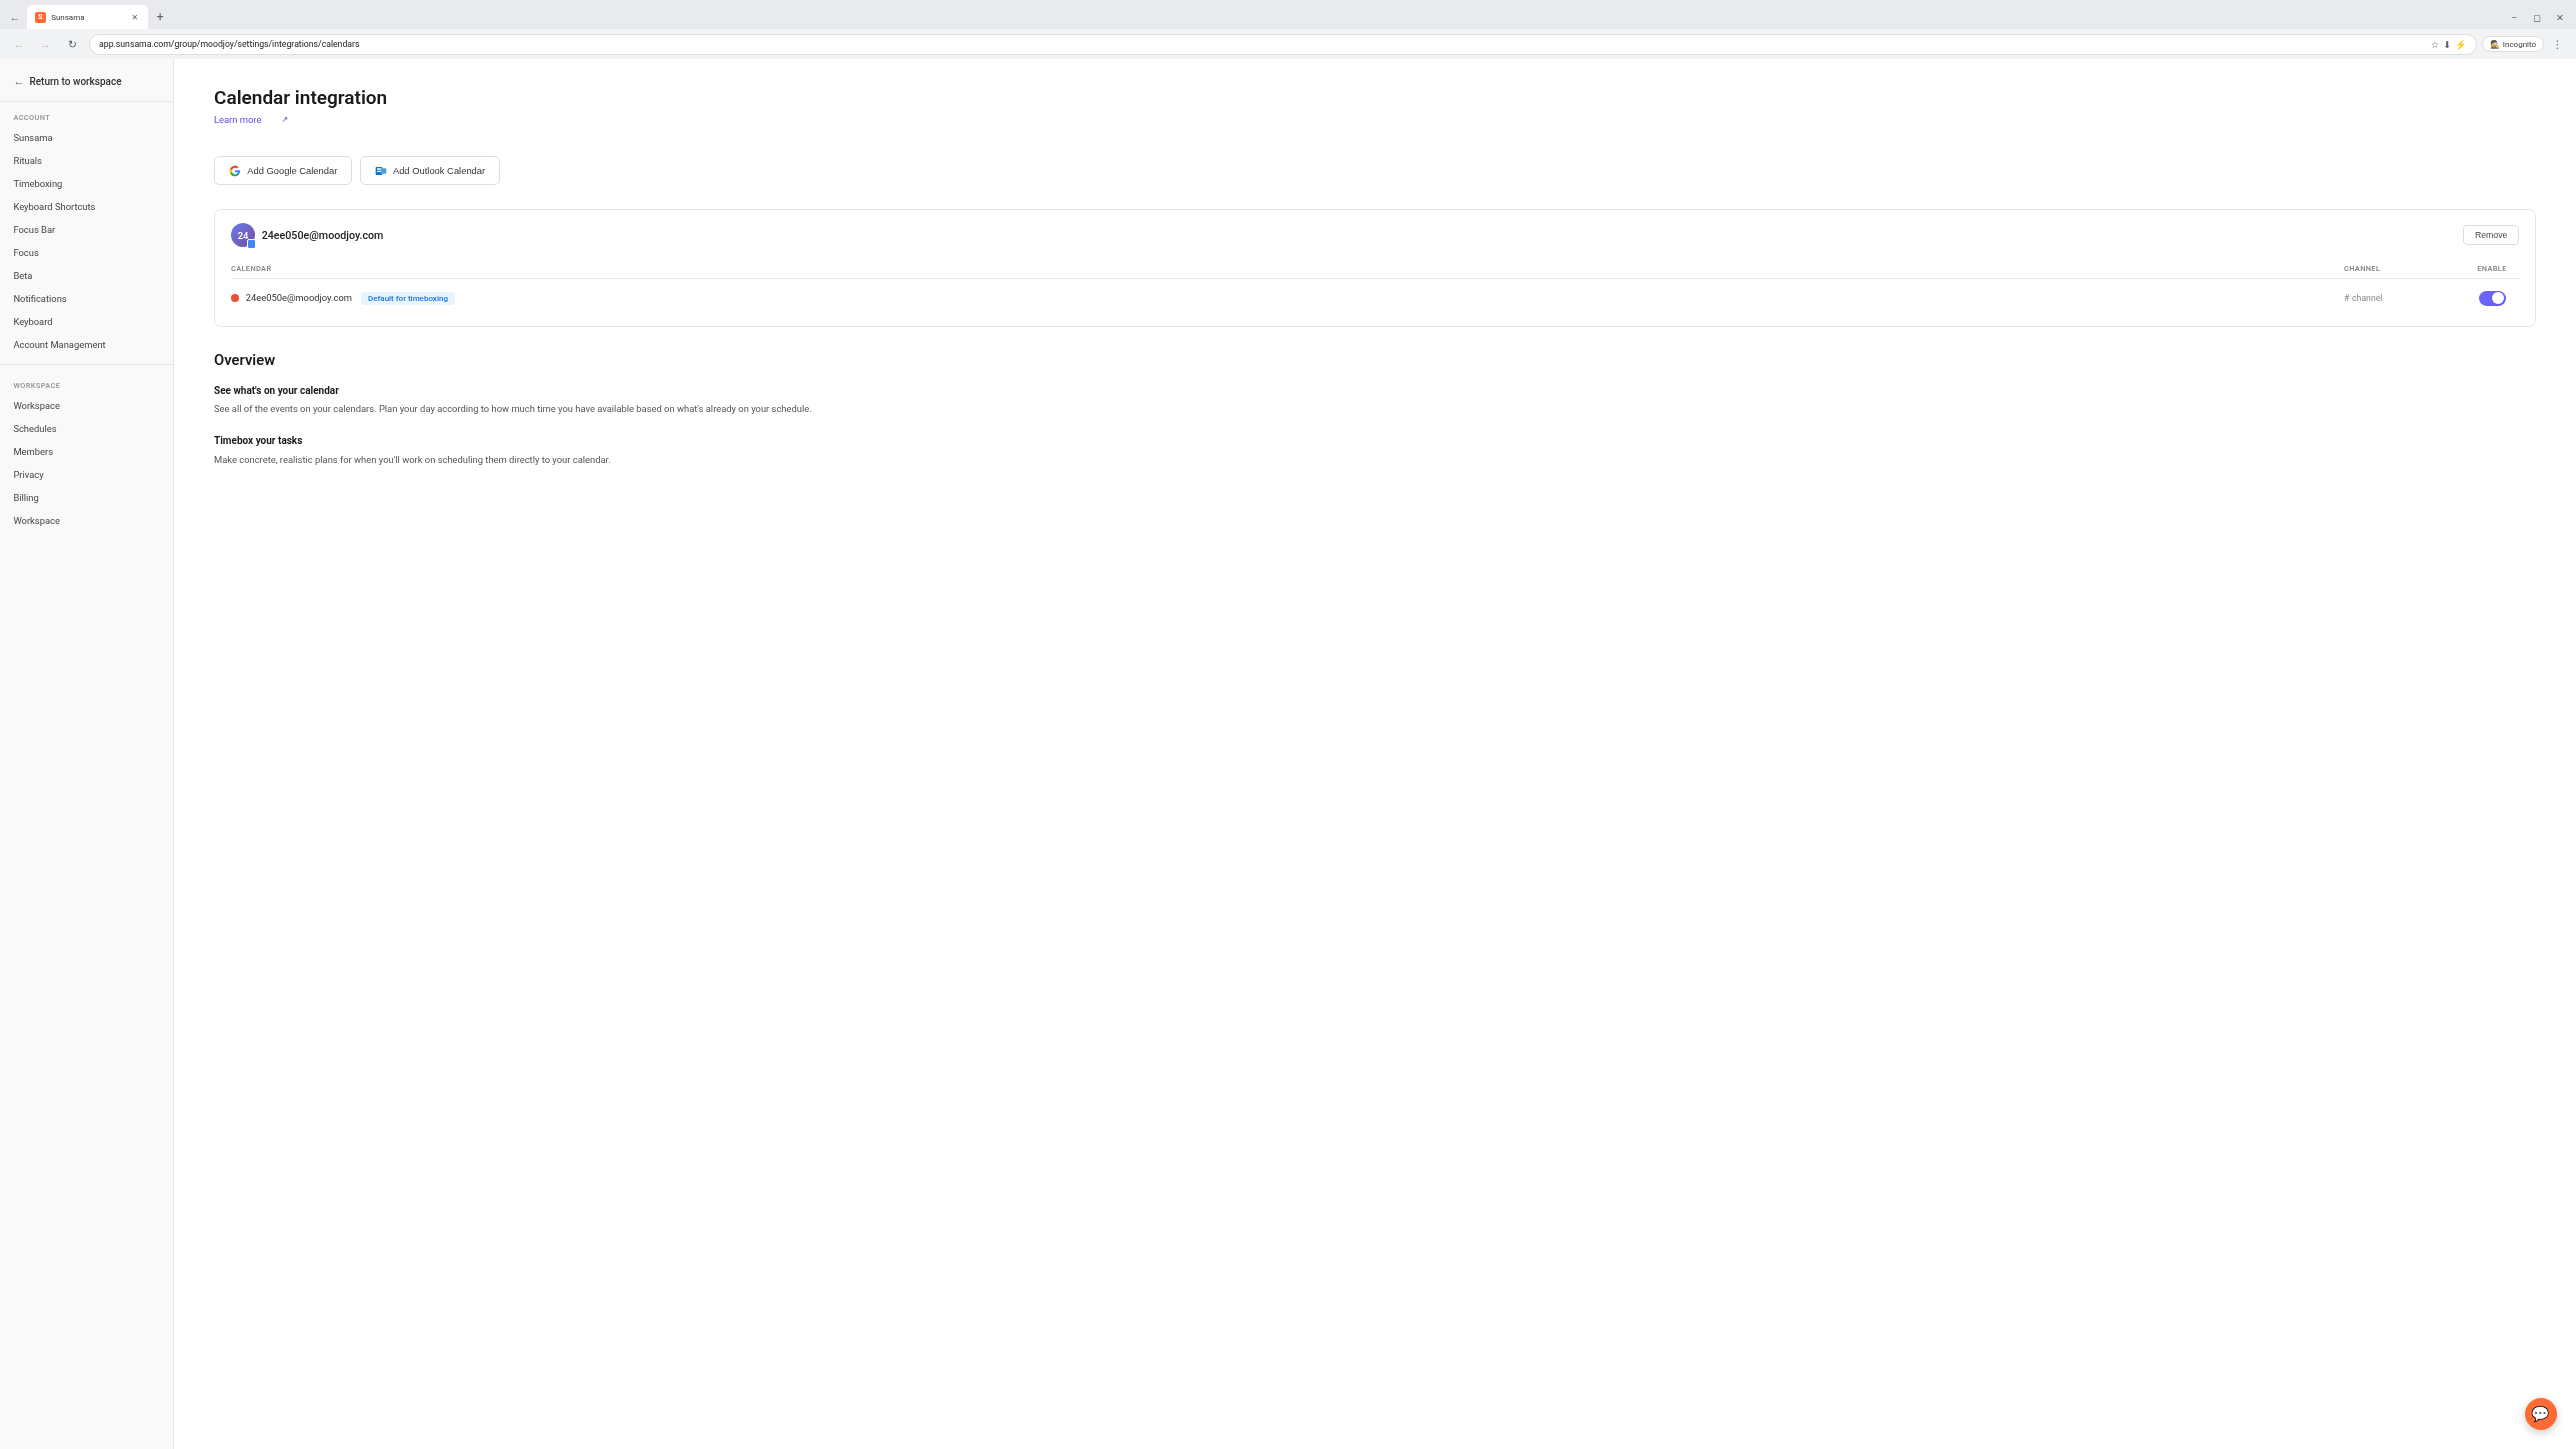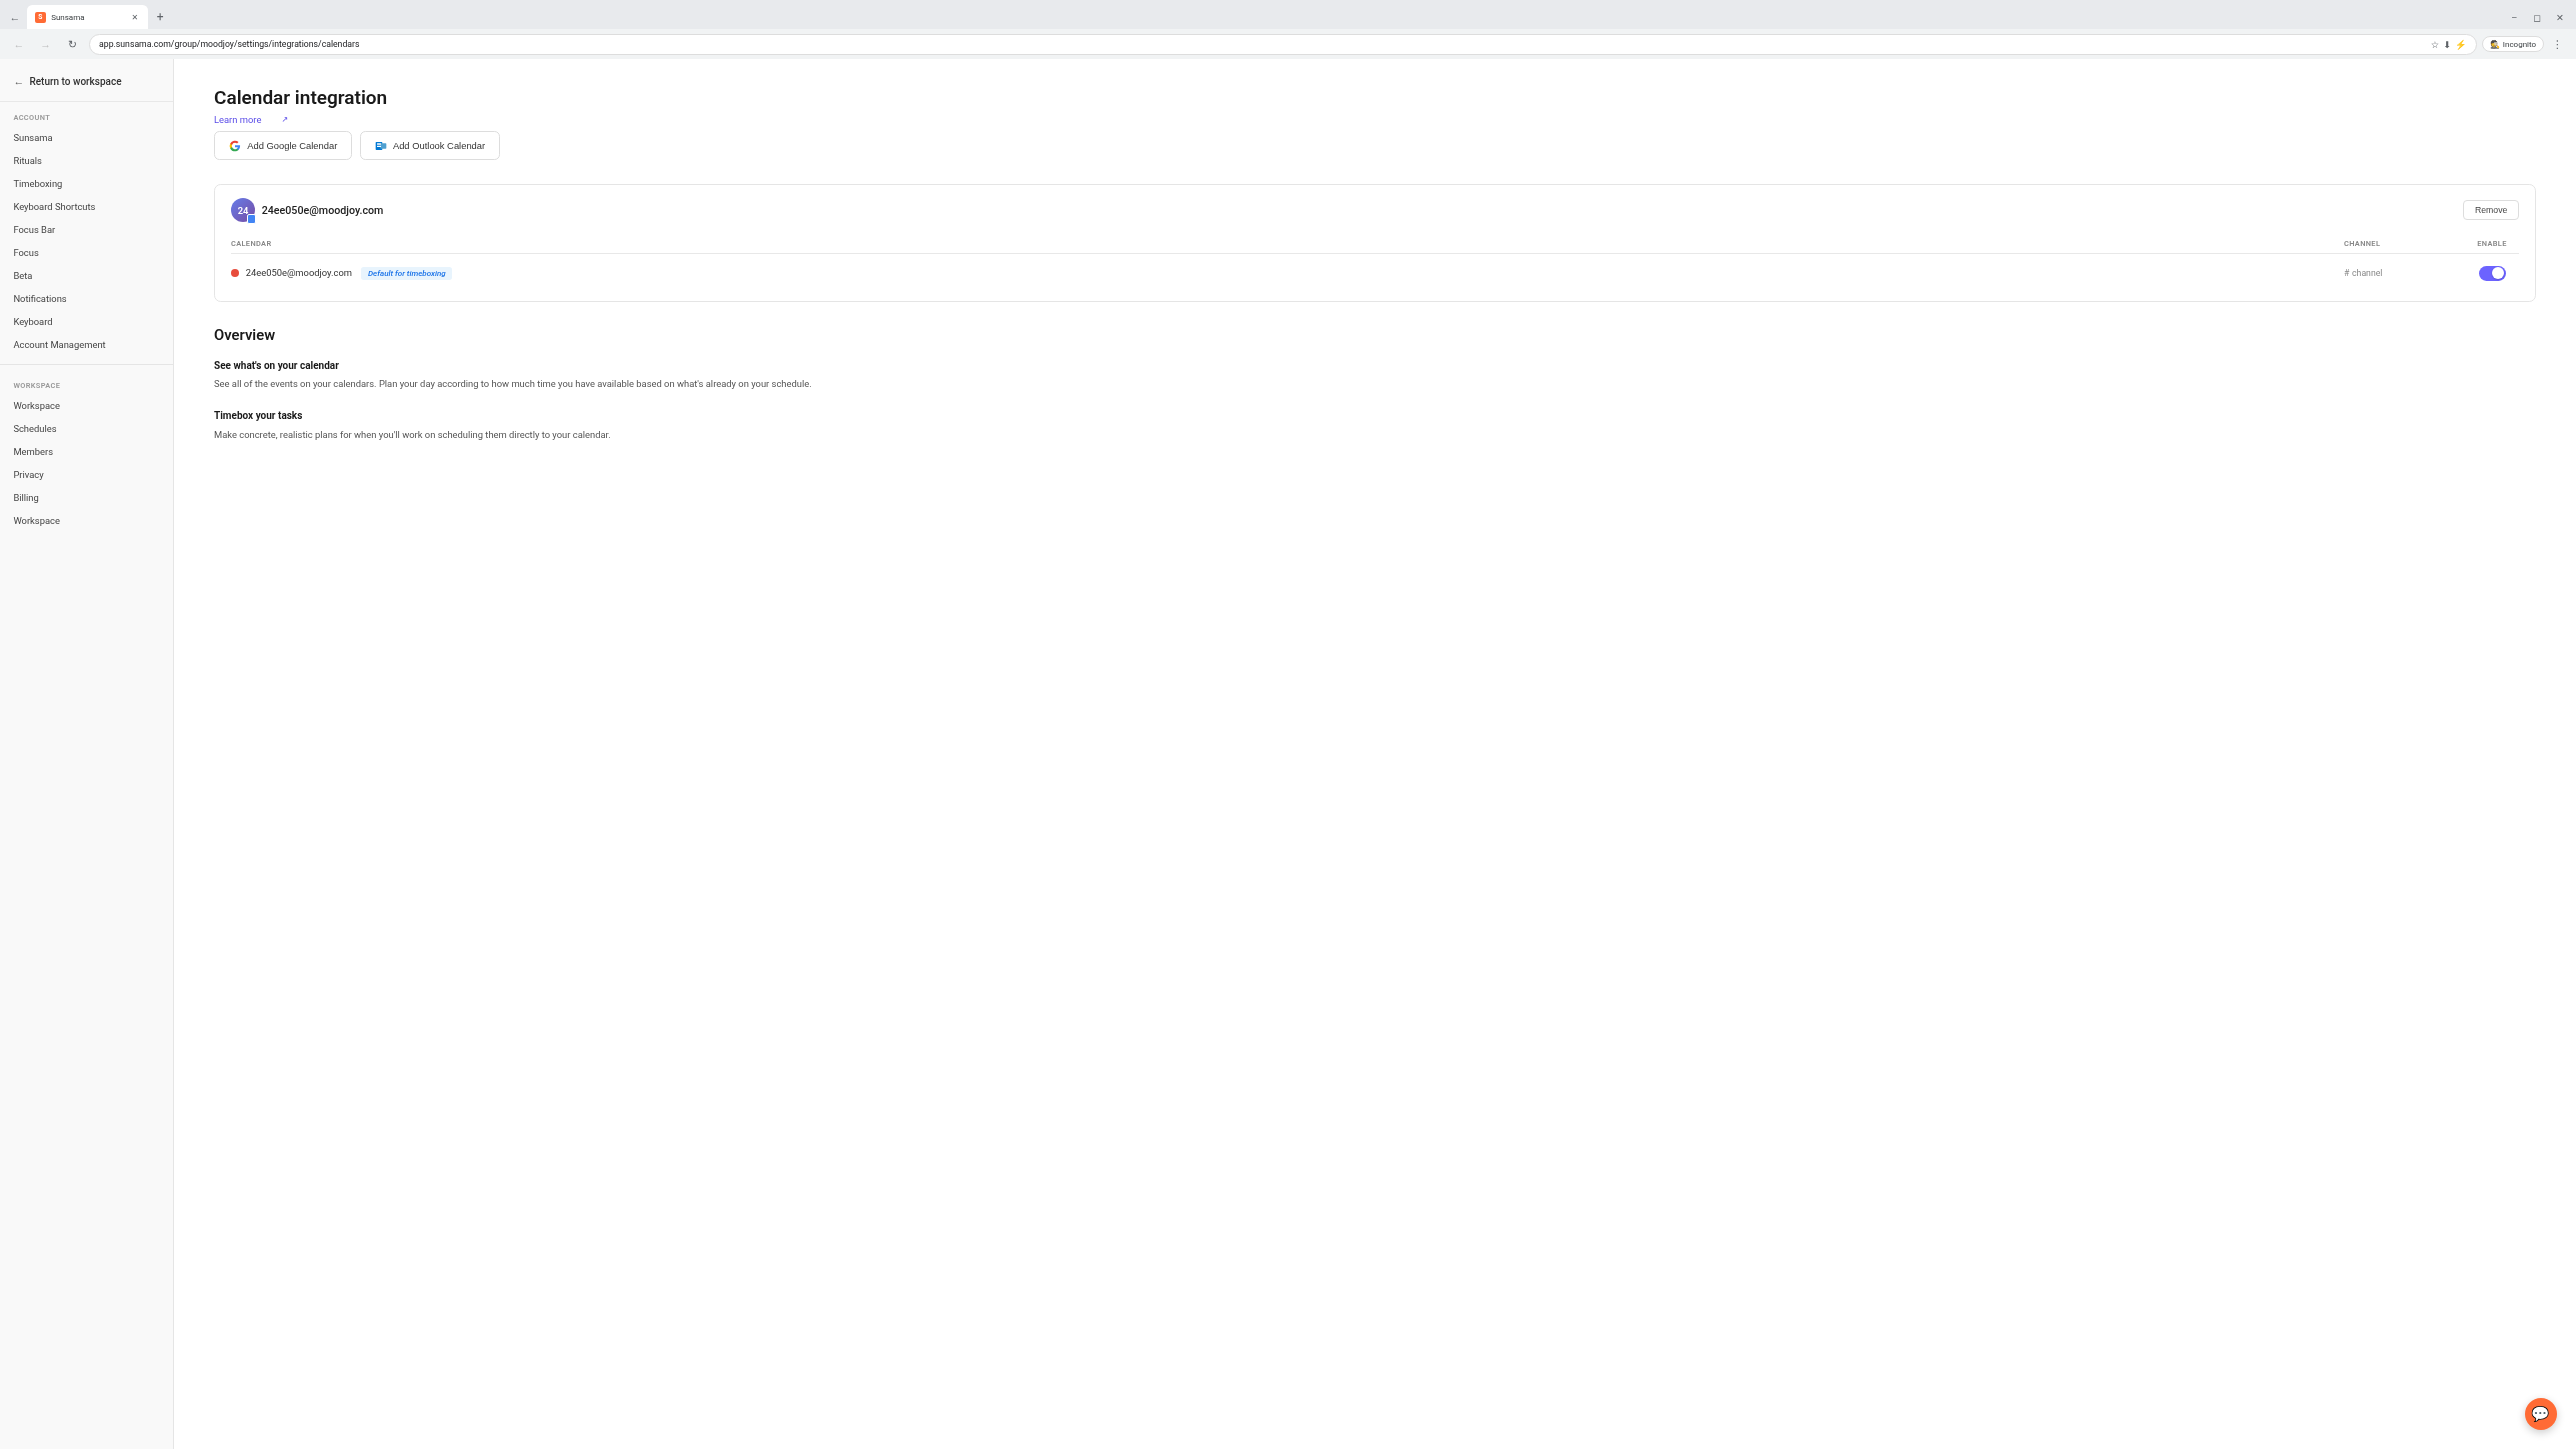--- a/index.html
+++ b/index.html
@@ -252,21 +252,21 @@
       color: #1a1a1a;
       margin-bottom: 5.4px;
     }
     .learn-more-link {
       display: flex;
       align-items: center;
       gap: 20px;
       font-size: 9.4px;
       color: #5b4de8;
       cursor: pointer;
-      margin-bottom: 6px;
+      margin-bottom: 31px;
       text-decoration: none;
     }
     .ext-icon {
       font-size: 8px;
     }
 
     
     .add-calendar-row {
       display: flex;
       gap: 8px;
@@ -412,21 +412,20 @@
     }
     .default-timebox-badge {
       display: inline-flex;
       align-items: center;
       padding: 2px 6.7px;
       background: #e8f4fd;
       color: #1a73e8;
       border-radius: 2.7px;
       font-size: 8px;
       font-weight: 500;
-      font-style: italic;
     }
     .channel-cell {
       width: 121px;
       display: flex;
       align-items: center;
       gap: 2.7px;
       color: #888;
       font-size: 8.7px;
     }
     .enable-cell {

